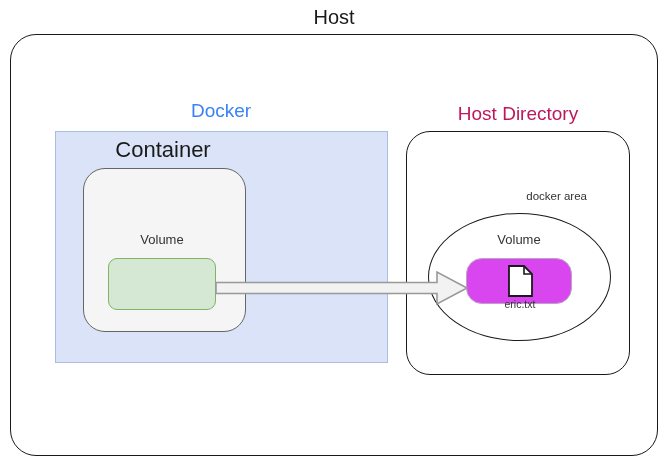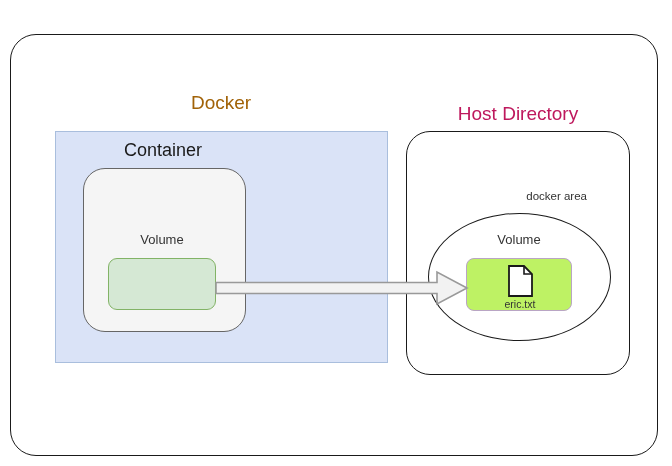--- a/index.html
+++ b/index.html
@@ -48,44 +48,44 @@
   .docker-box {
     left: 55px;
     top: 131px;
     width: 333px;
     height: 232px;
     background: #dae3f7;
     border: 1px solid #a9bedd;
   }
   .docker-title {
     left: 121px;
-    top: 90px;
+    top: 98px;
     width: 200px;
     text-align: center;
     font-size: 19px;
     line-height: 25px;
-    color: #a16207;
+    color: #3b82f6;
   }
 
   
   .container-box {
     left: 83px;
     top: 168px;
     width: 163px;
     height: 164px;
     background: #f5f5f5;
     border: 1.2px solid #666666;
     border-radius: 22px;
   }
   .container-title {
     left: 78px;
     top: 138px;
     width: 170px;
     text-align: center;
-    font-size: 18px;
+    font-size: 22px;
     line-height: 24px;
     color: #1a1a1a;
   }
 
   
   .volume-green {
     left: 108px;
     top: 258px;
     width: 108px;
     height: 52px;
@@ -141,24 +141,24 @@
     font-size: 11.5px;
     line-height: 16px;
     color: #333333;
   }
 
   
   .volume-purple {
     left: 466px;
     top: 258px;
     width: 106px;
-    height: 53px;
-    background: #bef264;
+    height: 46px;
+    background: #d946ef;
     border: 1.1px solid #b9a5c4;
-    border-radius: 8px;
+    border-radius: 16px;
   }
   .volume-purple-title {
     left: 466px;
     top: 231px;
     width: 106px;
     text-align: center;
     font-size: 13px;
     line-height: 18px;
     color: #333333;
   }
@@ -189,20 +189,21 @@
     top: 268px;
     width: 256px;
     height: 40px;
   }
 </style>
 </head>
 <body>
 
 <div id="canvas">
 
+  <div class="node host-title">Host</div>
 
   <div class="node host-box"></div>
 
   <div class="node docker-title">Docker</div>
 
   <div class="node docker-box"></div>
 
   <div class="node container-title">Container</div>
 
   <div class="node container-box"></div>

